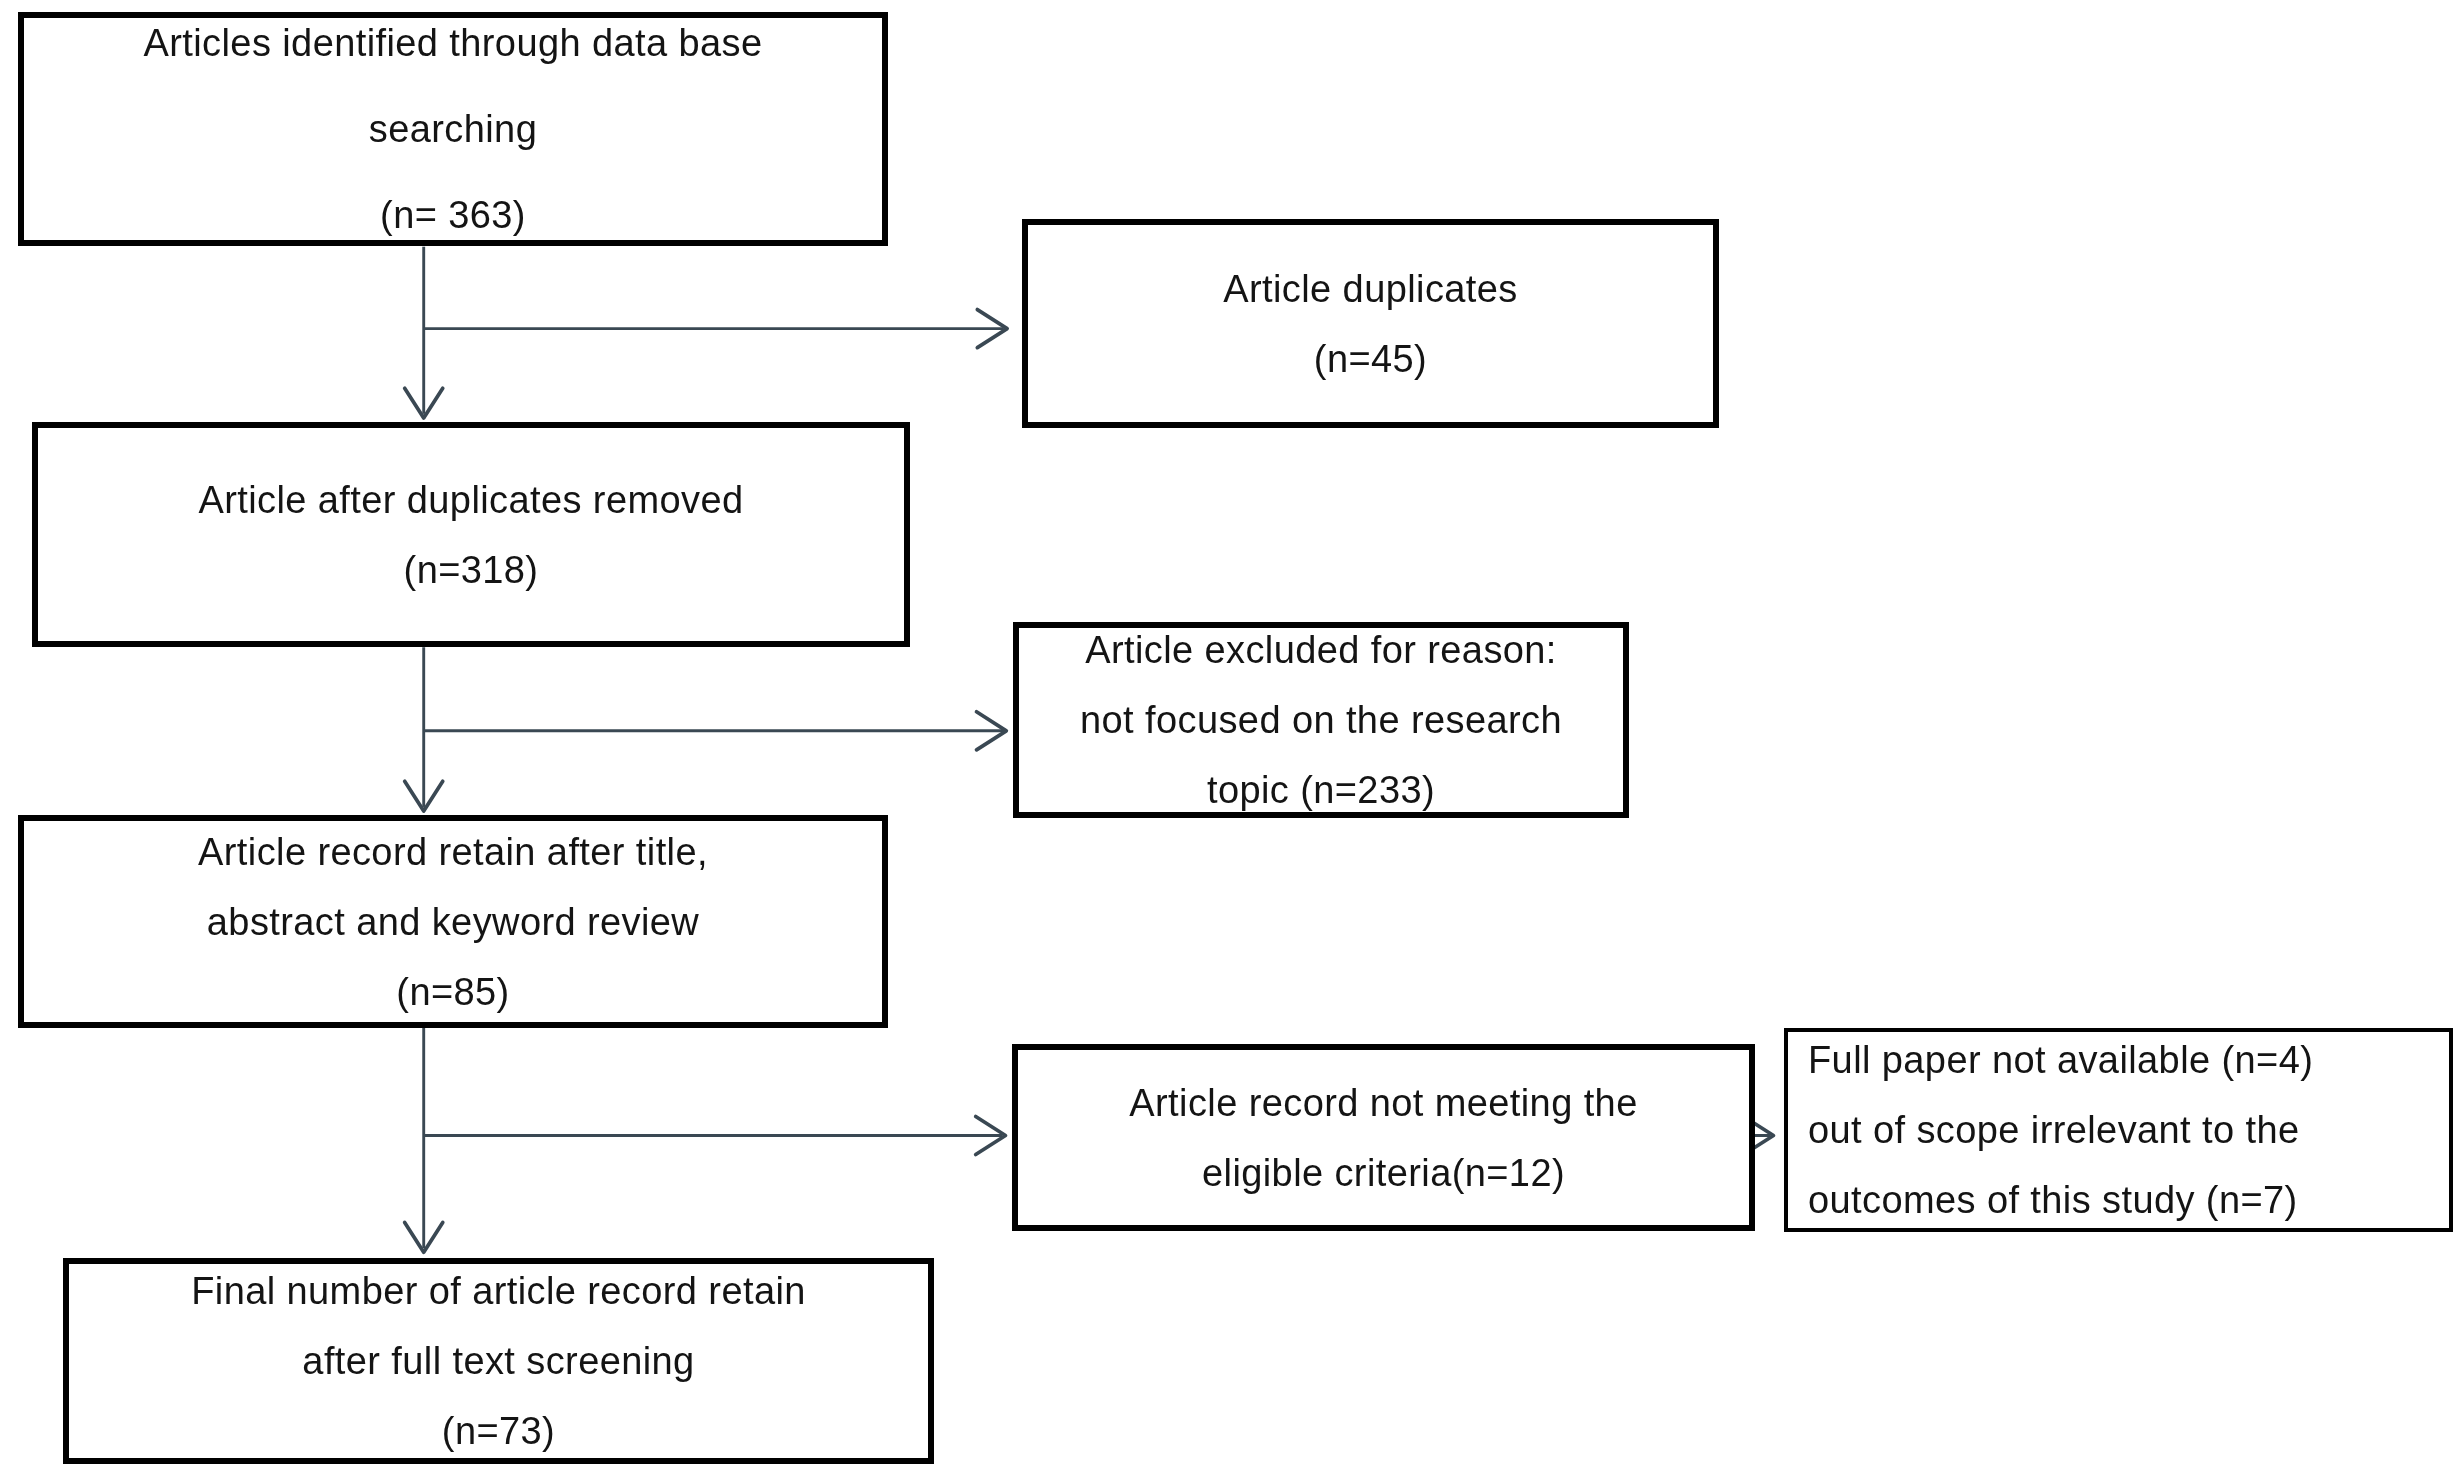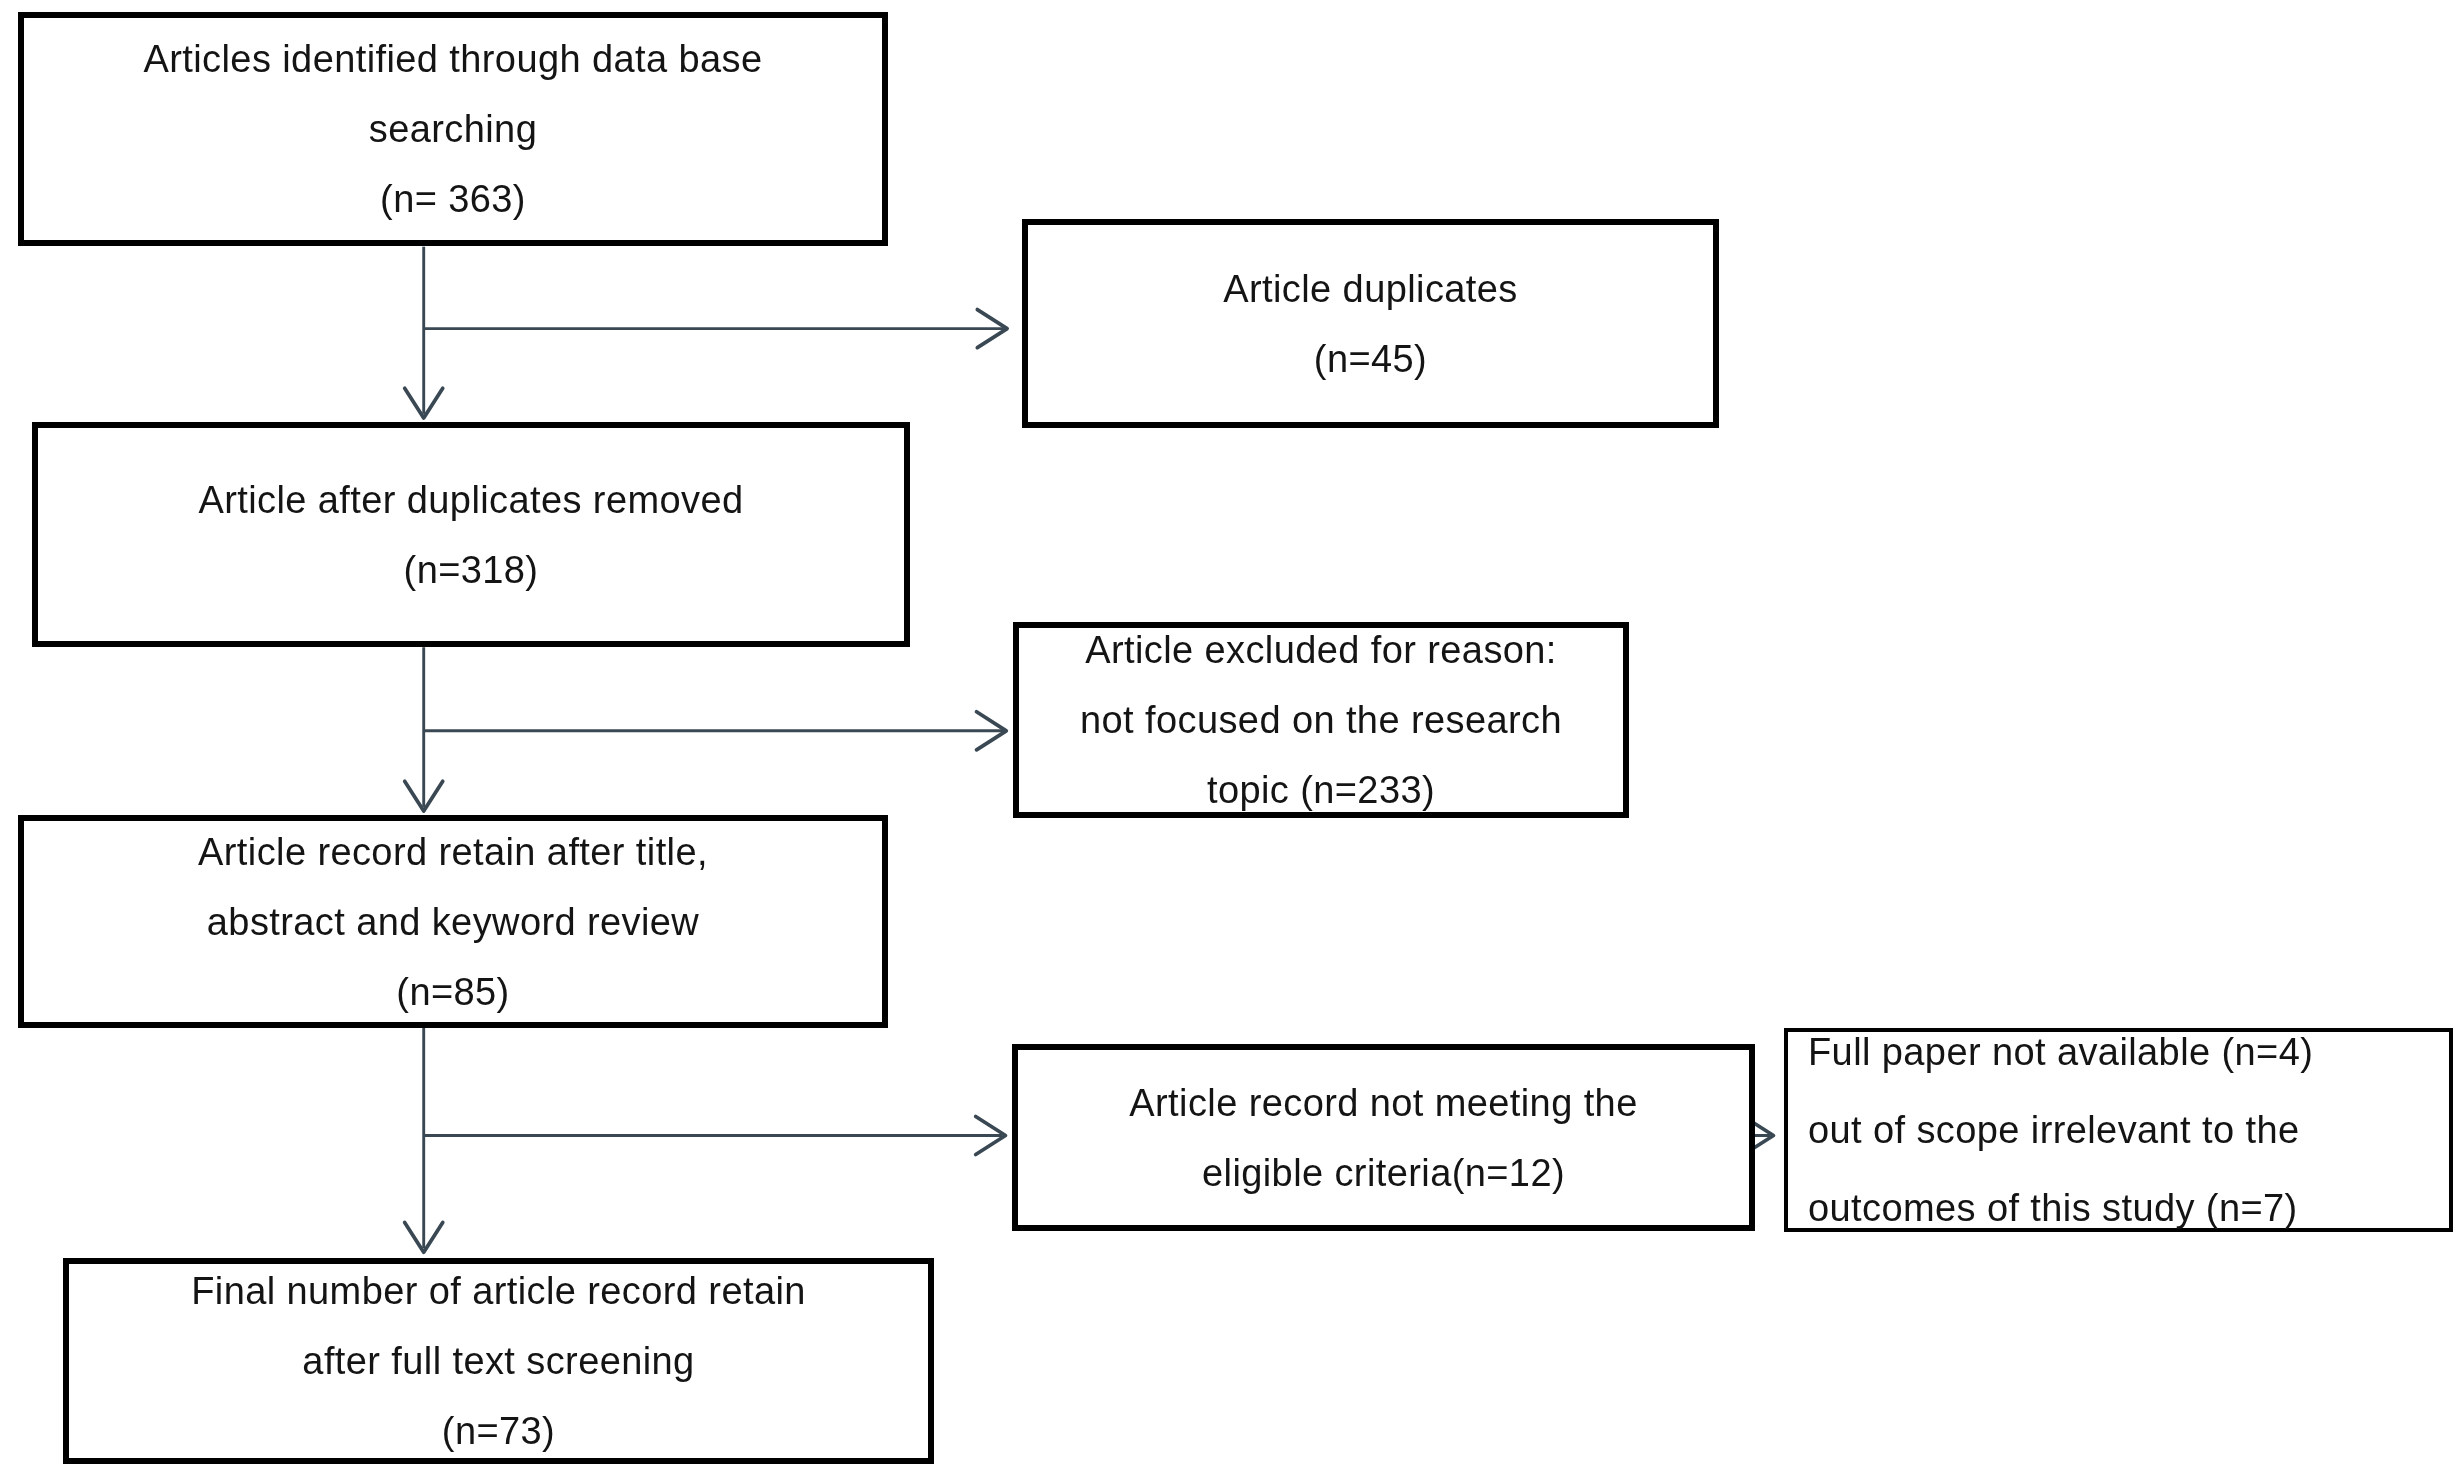--- a/index.html
+++ b/index.html
@@ -32,21 +32,21 @@
     color: var(--text);
     font-size: 38px;
     letter-spacing: 0.4px;
   }
   .box .line {
     display: block;
     height: 70px;
     line-height: 70px;
     white-space: nowrap;
   }
-  .box.thin { border-width: 4.1px; gap: 8px; }
+  .box.thin { border-width: 4.1px; }
   .box.left-align {
     align-items: flex-start;
     text-align: left;
     padding-left: 20px;
   }
   #arrow-layer {
     position: absolute;
     left: 0; top: 0;
     width: 2462px;
     height: 1479px;
@@ -95,21 +95,21 @@
       <line x1="512" y1="1372" x2="1211" y2="1372"></line>
       <path d="M1179,1349 L1215,1372 L1179,1395"></path>
     </g>
 
     <g>
       <line x1="2062" y1="1372" x2="2139" y2="1372"></line>
       <path d="M2107,1349 L2143,1372 L2107,1395"></path>
     </g>
   </svg>
 
-  <div class="box" style="left:18px; top:12.4px; width:870px; height:234px;">
+  <div class="box" style="left:18px; top:12.4px; width:870px; height:234px;gap:16px;">
     <span class="line">Articles identified through data base</span>
     <span class="line">searching</span>
     <span class="line">(n= 363)</span>
   </div>
 
   <div class="box" style="left:1014px; top:219px; width:697px; height:209px;margin-left:8px;">
     <span class="line">Article duplicates</span>
     <span class="line">(n=45)</span>
   </div>
 

